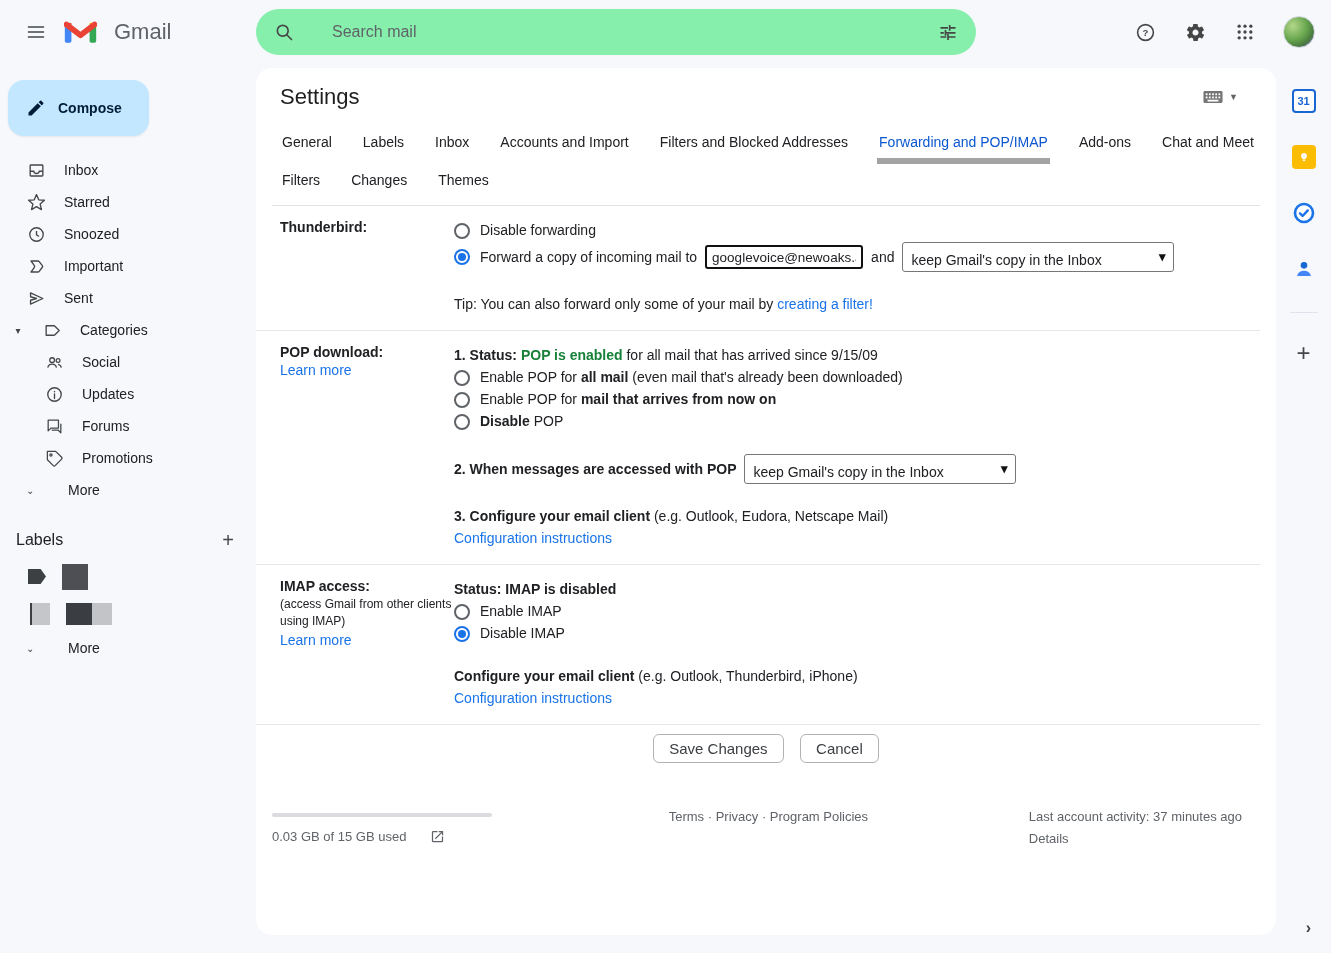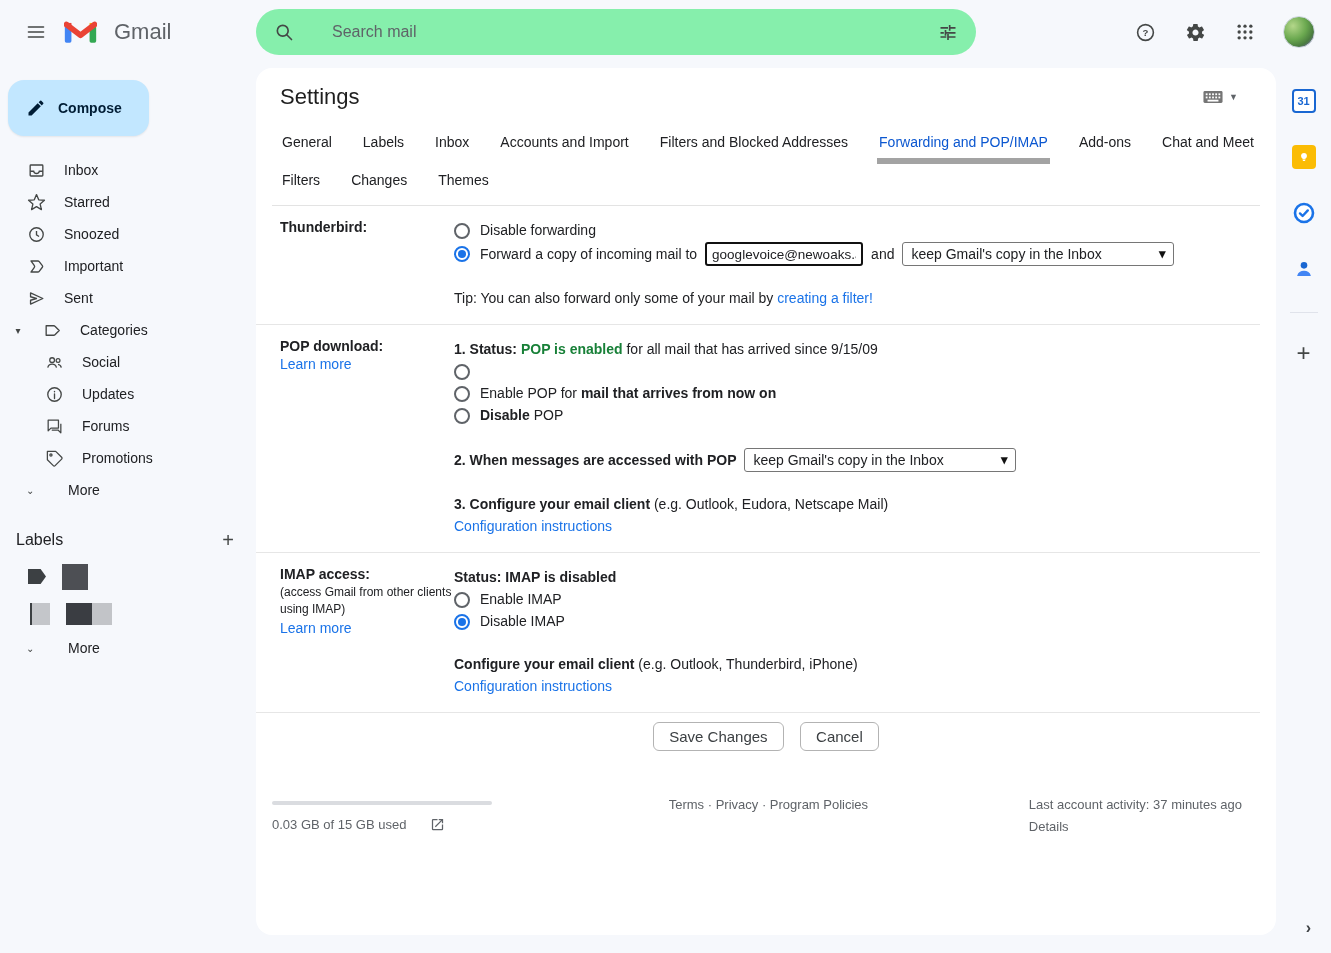--- a/index.html
+++ b/index.html
@@ -54,21 +54,21 @@
   .sec-label .small { font-size:12px; color:#202124; line-height:17px; margin:2px 0; }
   .sec-content { flex:1; font-size:14px; line-height:21px; }
   .rowline { display:flex; align-items:center; gap:8px; margin:1px 0; min-height:21px; flex-wrap:nowrap; }
   .radio { width:16px; height:16px; border:2px solid #5f6368; border-radius:50%; flex:none; position:relative; cursor:pointer; margin-right:2px; }
   .radio.checked { border-color:#1a73e8; }
   .radio.checked::after { content:""; position:absolute; inset:2px; border-radius:50%; background:#1a73e8; }
   a.glink { color:#1a73e8; text-decoration:none; cursor:pointer; }
   .green { color:#188038; font-weight:bold; }
   .email-input { width:158px; height:24px; border:2px solid #111; border-radius:3px; font-size:13.5px; padding:0 5px; font-family:"Liberation Sans",sans-serif; color:#202124; }
   .gselect { position:relative; display:inline-block; }
-  .gselect select { appearance:none; -webkit-appearance:none; -moz-appearance:none; width:272px; border:1px solid #767676; border-radius:3px; background:#fff; font-family:"Liberation Sans",sans-serif; font-size:14px; color:#202124; padding:3px 26px 3px 8px; cursor:pointer; }
+  .gselect select { appearance:none; -webkit-appearance:none; -moz-appearance:none; width:272px; border:1px solid #767676; border-radius:3px; background:#fff; font-family:"Liberation Sans",sans-serif; font-size:14px; color:#202124; padding:9px 26px 3px 8px; cursor:pointer; }
   .gselect::after { content:"▾"; position:absolute; right:9px; top:50%; transform:translateY(-54%); font-size:13px; font-weight:bold; color:#111; pointer-events:none; } .spacer20 { height:20px; }
 
   .btn-row { text-align:center; margin-top:9px; }
   .gbtn { font-family:"Liberation Sans",sans-serif; font-size:15px; color:#3c4043; background:#fff; border:1px solid #b3b3b3; border-radius:6px; padding:5px 15px; cursor:pointer; }
   .gbtn + .gbtn { margin-left:12px; }
 
   .foot { display:flex; justify-content:space-between; margin:46px 34px 0 16px; }
   .foot-left { width:236px; }
   .quota-bar { width:220px; height:4px; background:#dadce0; border-radius:2px; margin-top:4px; }
   .quota-text { font-size:13px; color:#5f6368; margin-top:12px; display:flex; align-items:center; gap:24px; }
@@ -344,20 +344,21 @@
     <div class="sec-label">
       <b>POP download:</b>
       <a class="glink" style="font-size:14px;">Learn more</a>
     </div>
     <div class="sec-content">
       <div class="rowline">
         <span><b>1. Status:</b> <span class="green">POP is enabled</span><span> for all mail that has arrived since 9/15/09</span></span>
       </div>
       <div class="rowline">
         <span class="radio"></span>
+        <span><span>Enable POP for </span><b>all mail</b><span> (even mail that's already been downloaded)</span></span>
       </div>
       <div class="rowline">
         <span class="radio"></span>
         <span><span>Enable POP for </span><b>mail that arrives from now on</b></span>
       </div>
       <div class="rowline">
         <span class="radio"></span>
         <span><b>Disable</b><span> POP</span></span>
       </div>
       <div class="spacer20"></div>

